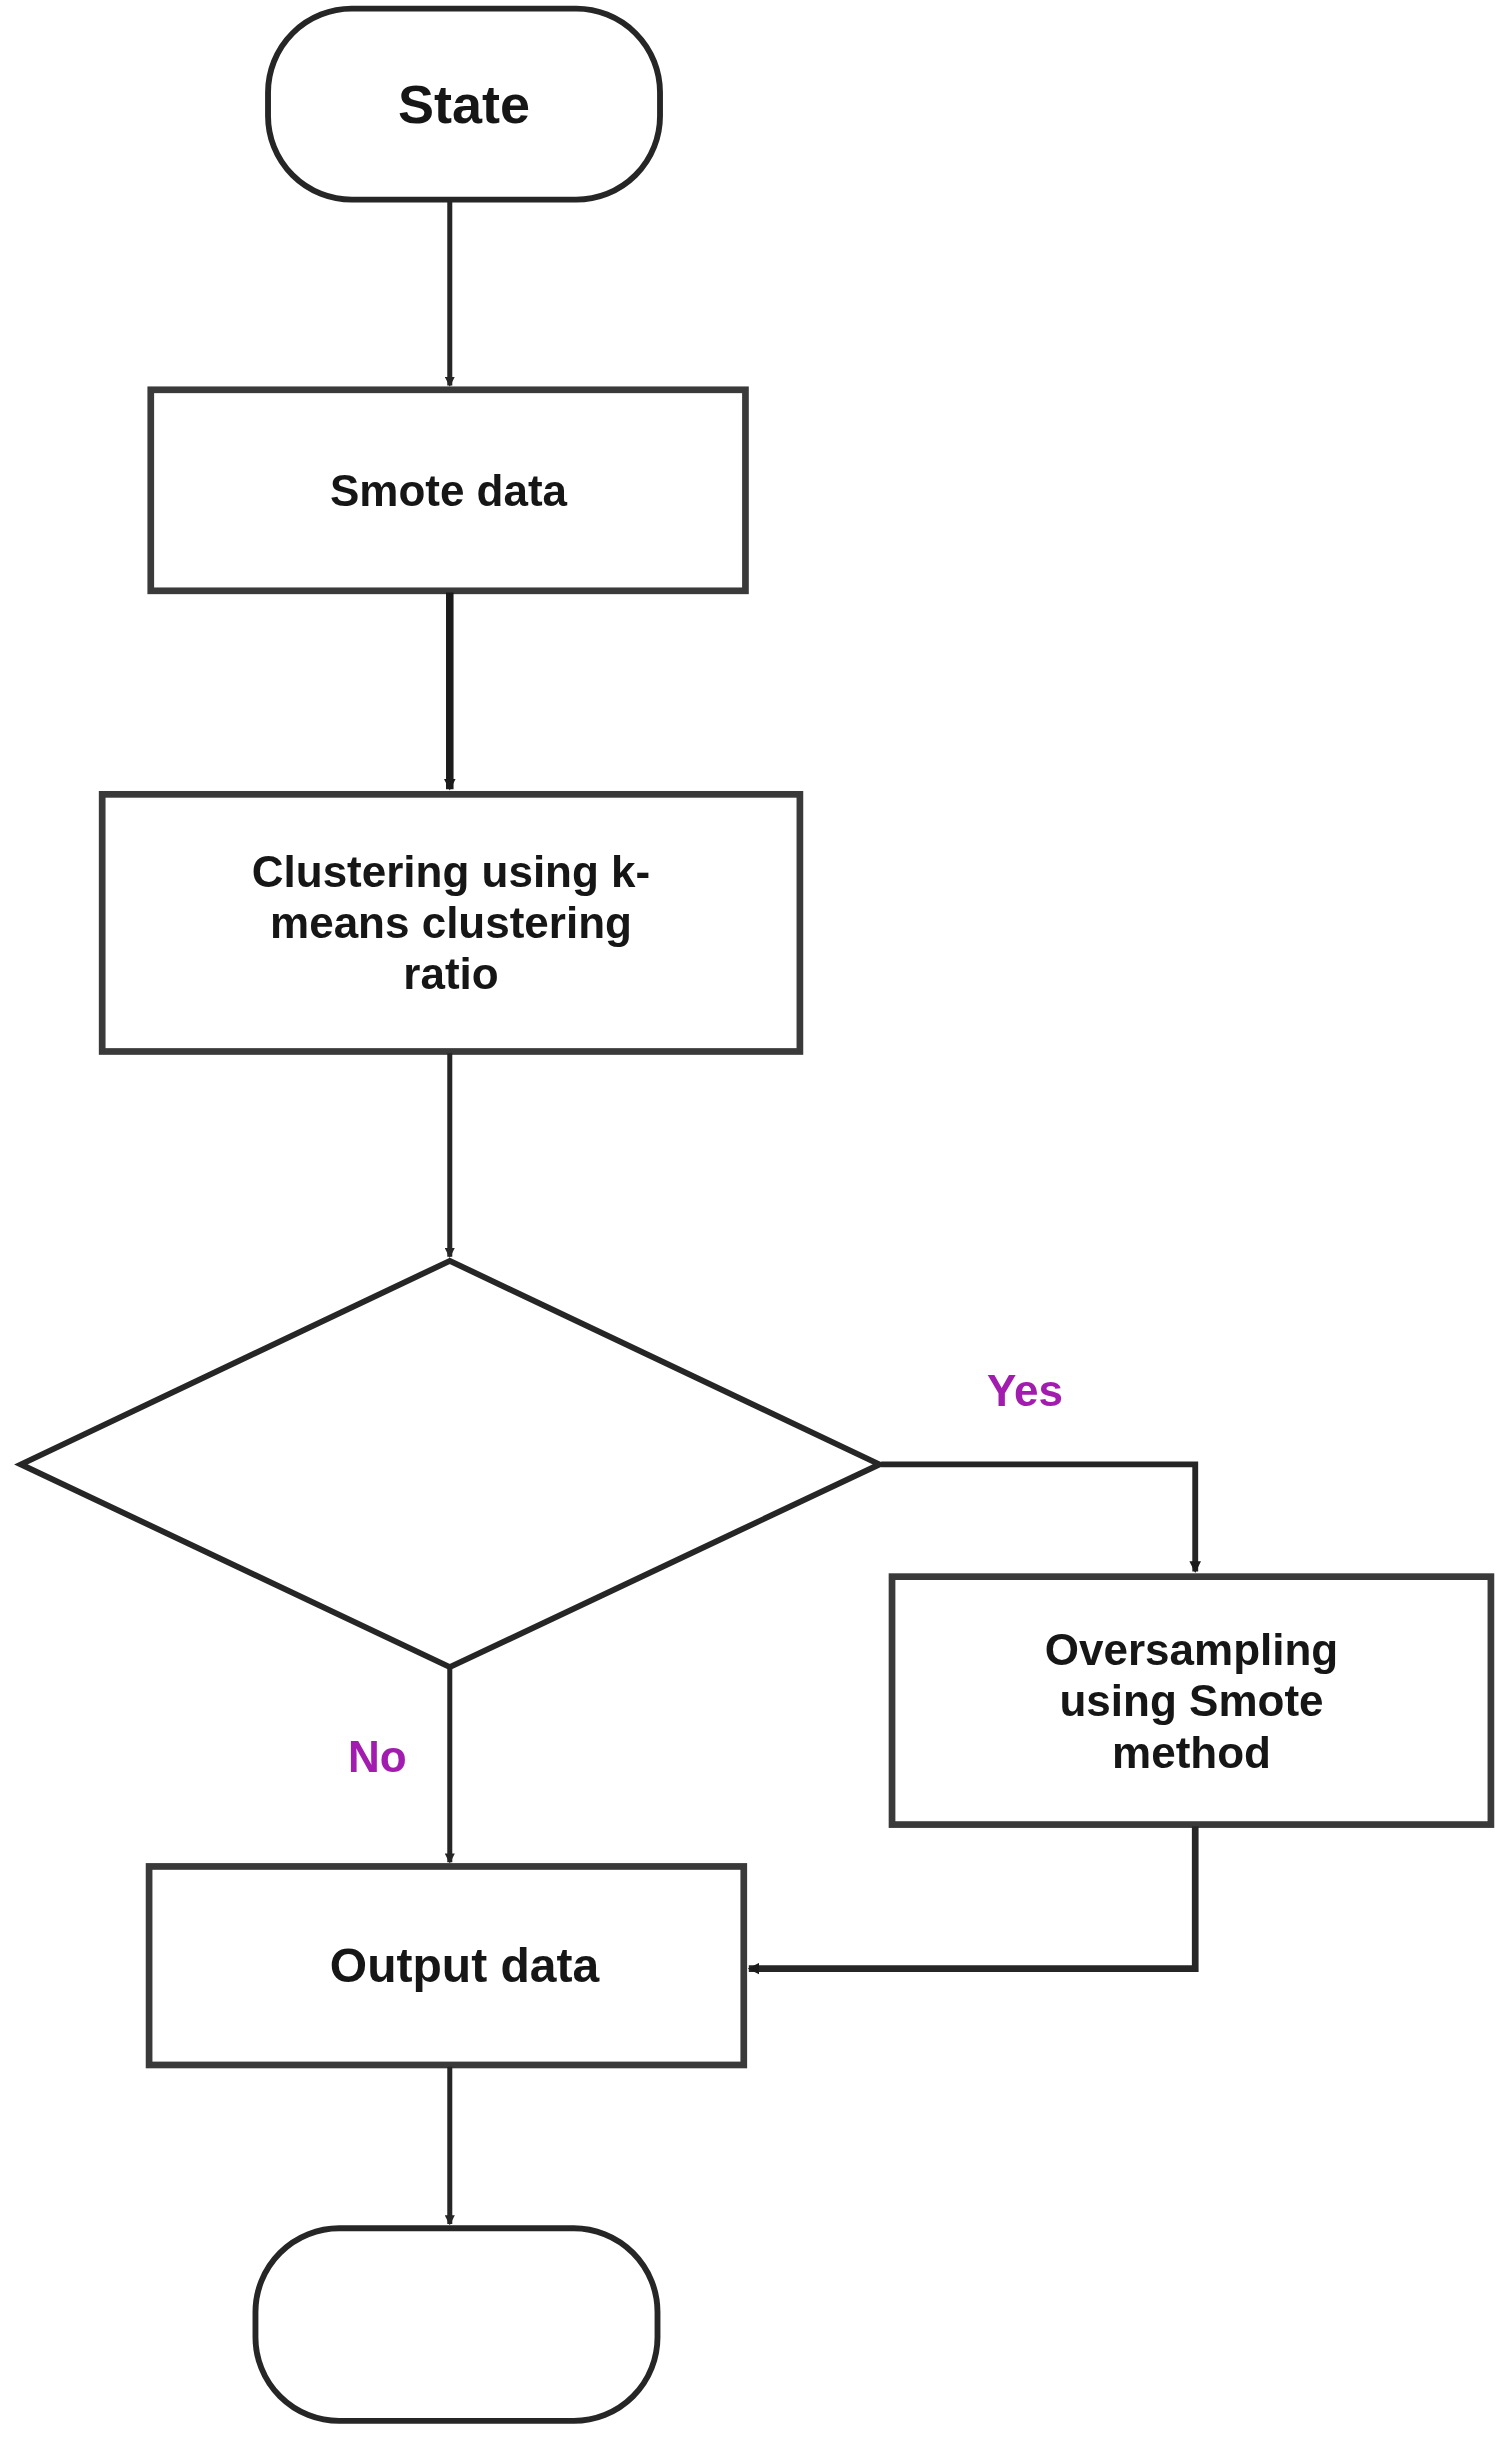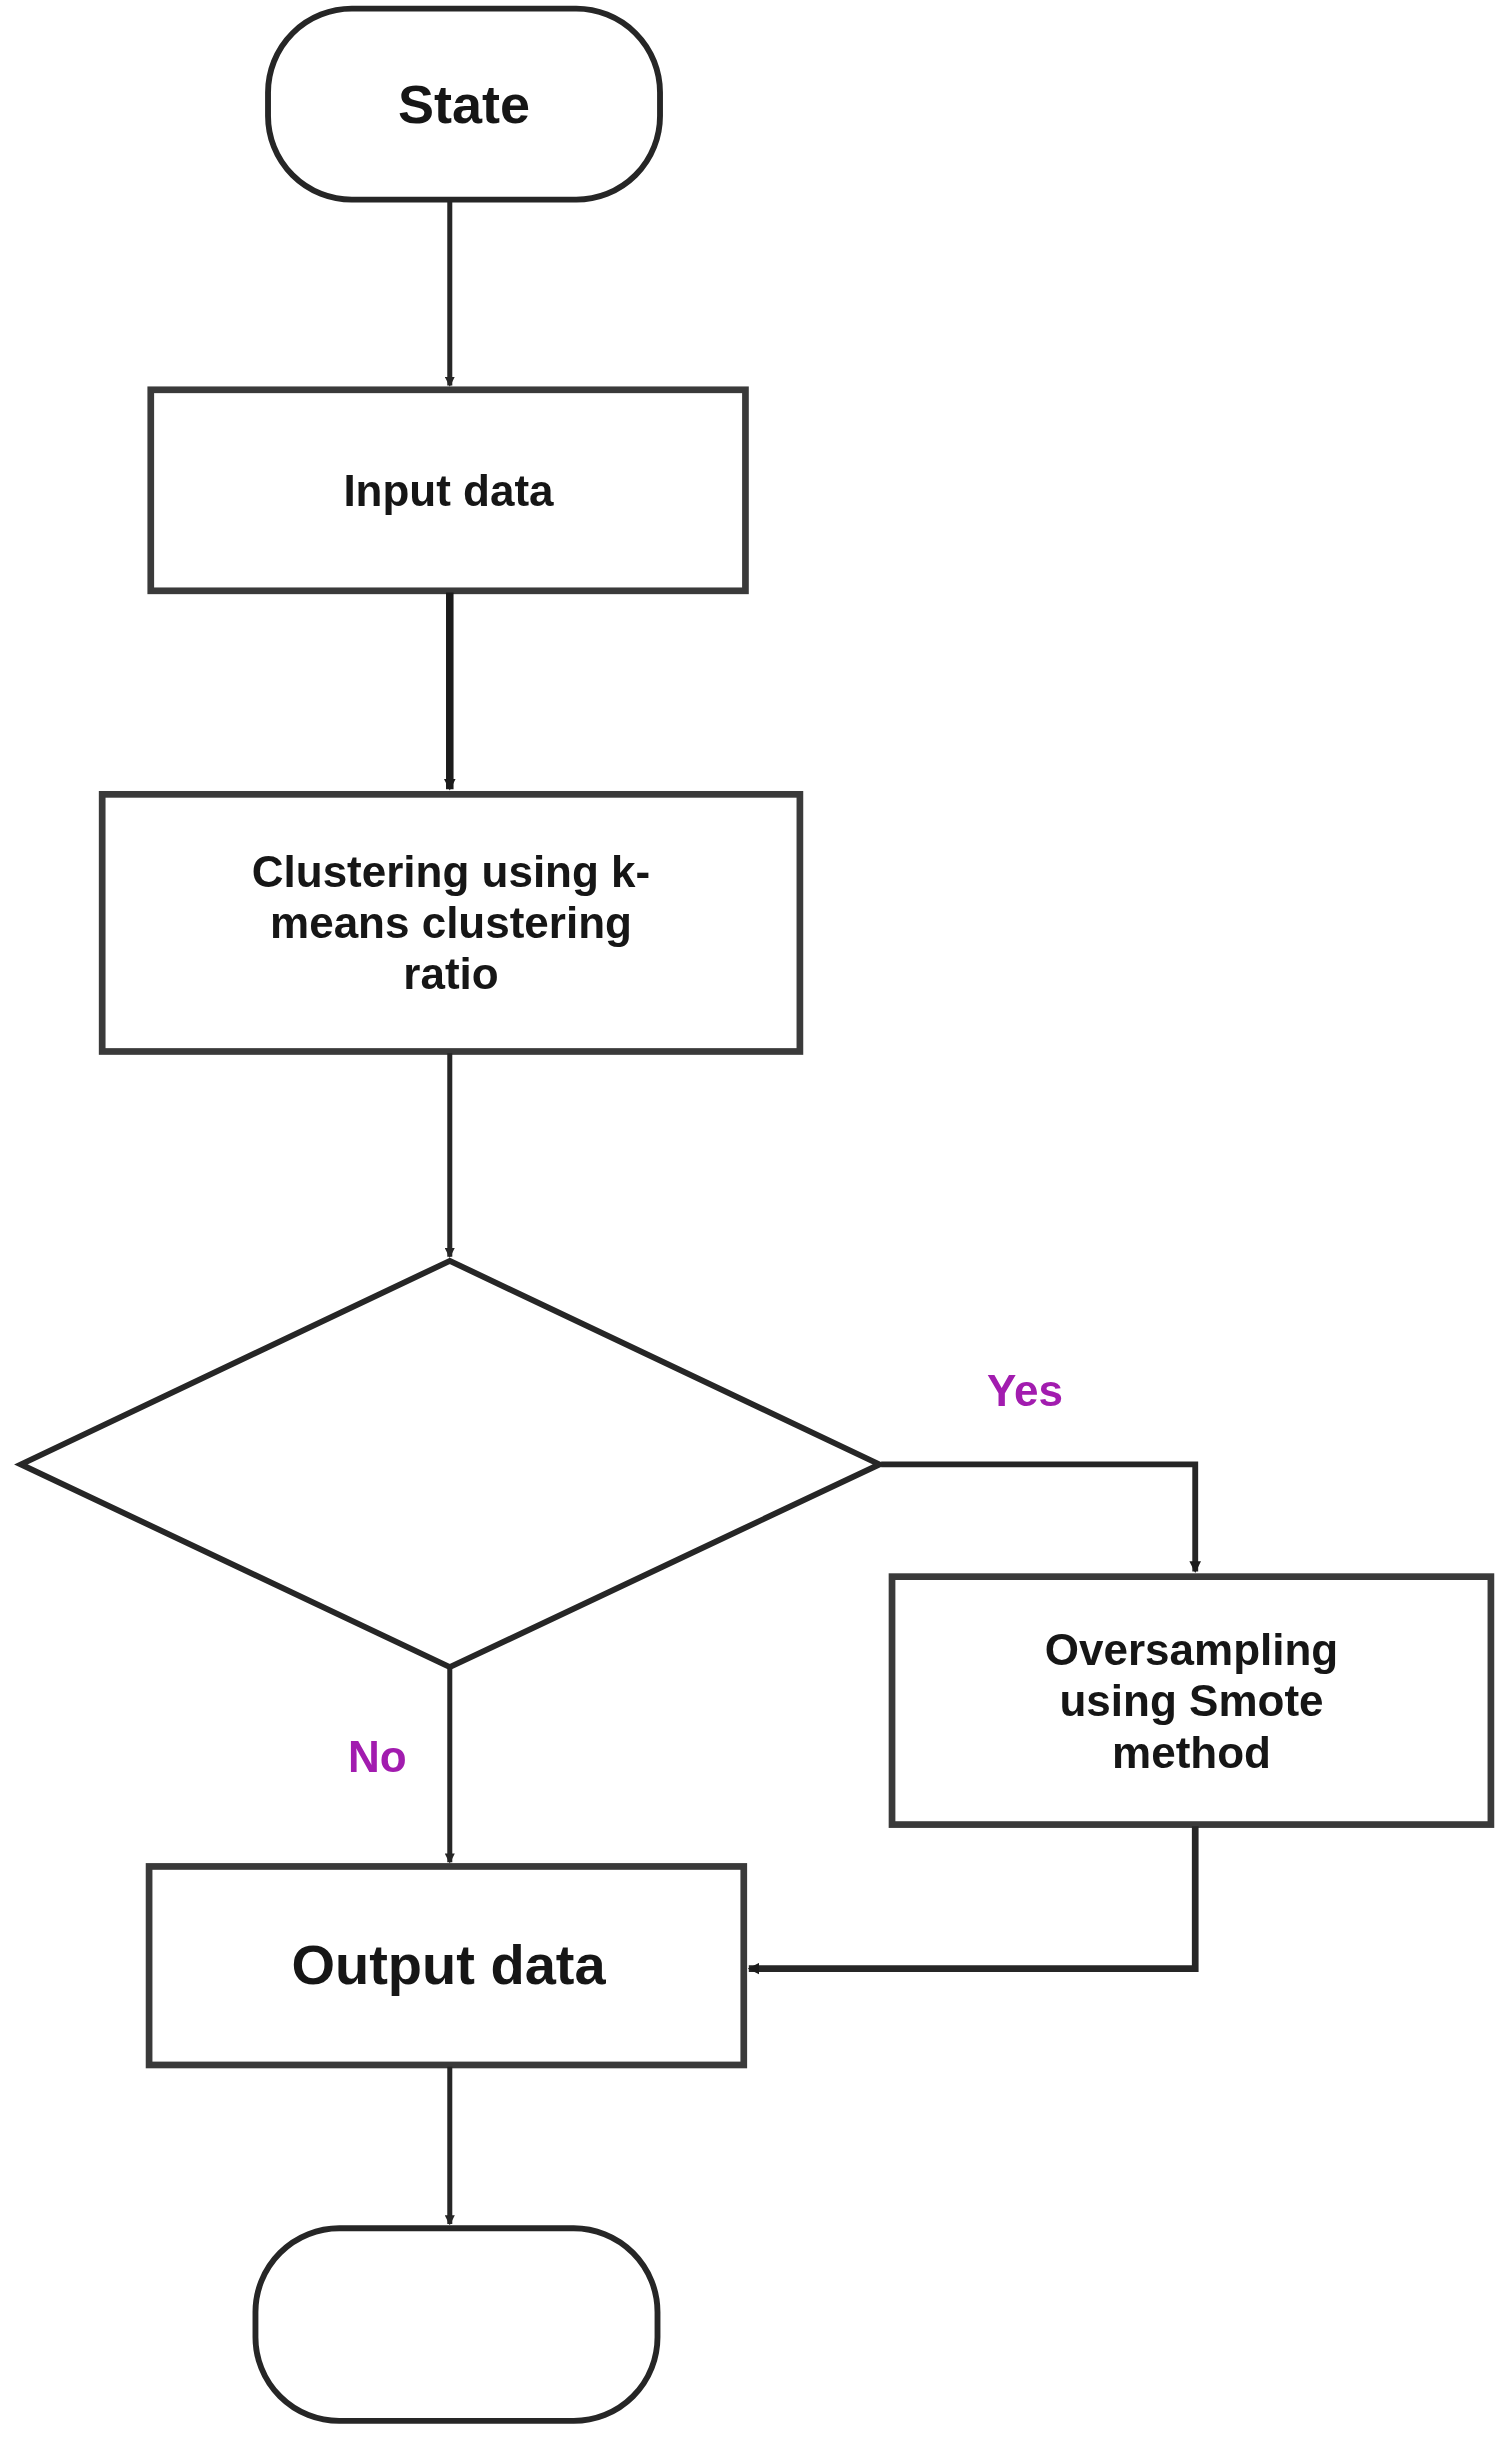--- a/index.html
+++ b/index.html
@@ -39,21 +39,21 @@
     color:#a21caf;
     white-space:nowrap;
   }
 
   
   #t-start   { left:268px;  top:8.4px;   width:392px; height:191px; font-size:54px; }
   #t-input   { left:151px;  top:390px;  width:595px; height:201px; font-size:44px; }
   #t-cluster { left:102px;  top:794px;  width:698px; height:257px; font-size:44px; }
   #t-decide  { left:117px;  top:1307px; width:666px; height:314px; font-size:44px; }
   #t-over    { left:892px; top:1577px; width:599px; height:248px; font-size:44px; }
-  #t-output  { left:151px;  top:1866px; width:595px; height:199px; font-size:56px; }
+  #t-output  { left:167px;  top:1866px; width:595px; height:199px; font-size:48px; }
   #t-end     { left:256px;  top:2228px; width:402px; height:193px; font-size:44px; }
 
   
   #l-yes { left:987px; top:1366px; font-size:44px; }
   #l-no  { left:348px;  top:1732px; font-size:44px; }
 </style>
 </head>
 <body>
 
 <div id="stage">
@@ -92,21 +92,21 @@
 
     <line x1="537" y1="1992" x2="537" y2="2223" stroke="#262626" stroke-width="6" marker-end="url(#arrowThin)"></line>
 
     <path d="M1427,2180 L1427,2350 L894,2350" fill="none" stroke="#262626" stroke-width="8" marker-end="url(#arrowThick)"></path>
 
     <line x1="537" y1="2467" x2="537" y2="2655" stroke="#262626" stroke-width="6" marker-end="url(#arrowThin)"></line>
   </svg>
 
   <div class="node-text" id="t-start">State</div>
 
-  <div class="node-text" id="t-input">Input data</div>
+  <div class="node-text" id="t-input">Smote data</div>
 
   <div class="node-text" id="t-cluster">Clustering using k-
 means clustering
 ratio</div>
 
 
   <div class="node-text" id="t-over">Oversampling
 using Smote
 method</div>
 

